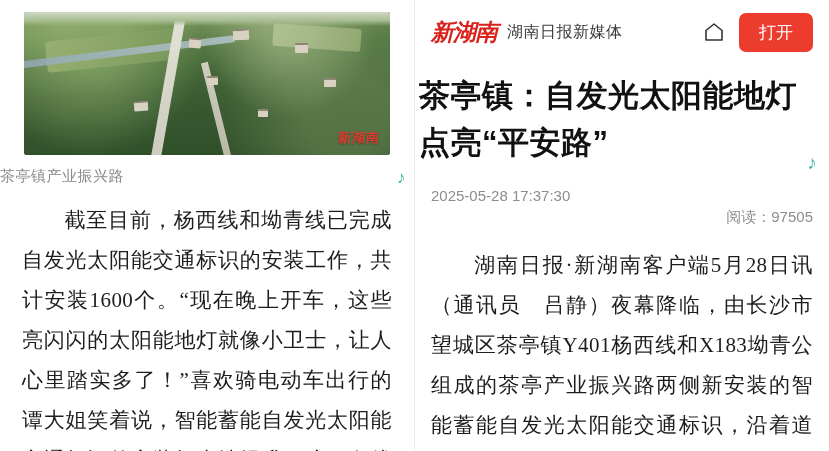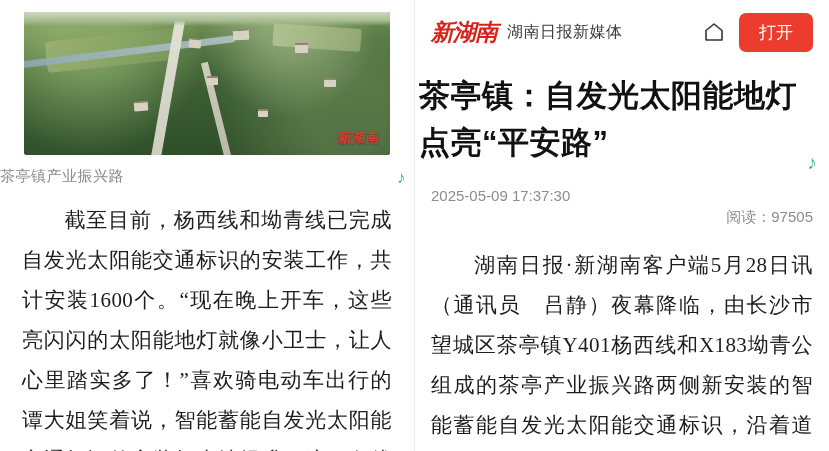--- a/index.html
+++ b/index.html
@@ -294,21 +294,21 @@
           <path d="M4 10.5 L12 4 L20 10.5 V20 H4 Z"></path>
         </svg>
       </span>
       <button class="open-btn">打开</button>
     </div>
 
     <div class="headline">茶亭镇：自发光太阳能地灯点亮“平安路”</div>
 
     <div class="meta-row">
       <div class="meta-left">
-        <div>2025-05-09 17:37:30</div>
+        <div>2025-05-28 17:37:30</div>
       </div>
       <div class="meta-right">阅读：97505</div>
     </div>
 
     <div class="right-body"><span class="indent"></span><span>湖南日报·新湖南客户端5月28日讯（通讯员　吕静）夜幕降临，由长沙市望城区茶亭镇Y401杨西线和X183坳青公组成的茶亭产业振兴路两侧新安装的智能蓄能自发光太阳能交通标识，沿着道路轮廓闪烁，为来往车辆照亮安全路径。近</span></div>
 
     <div class="note-right">♪</div>
   </div>
 
 </div>

